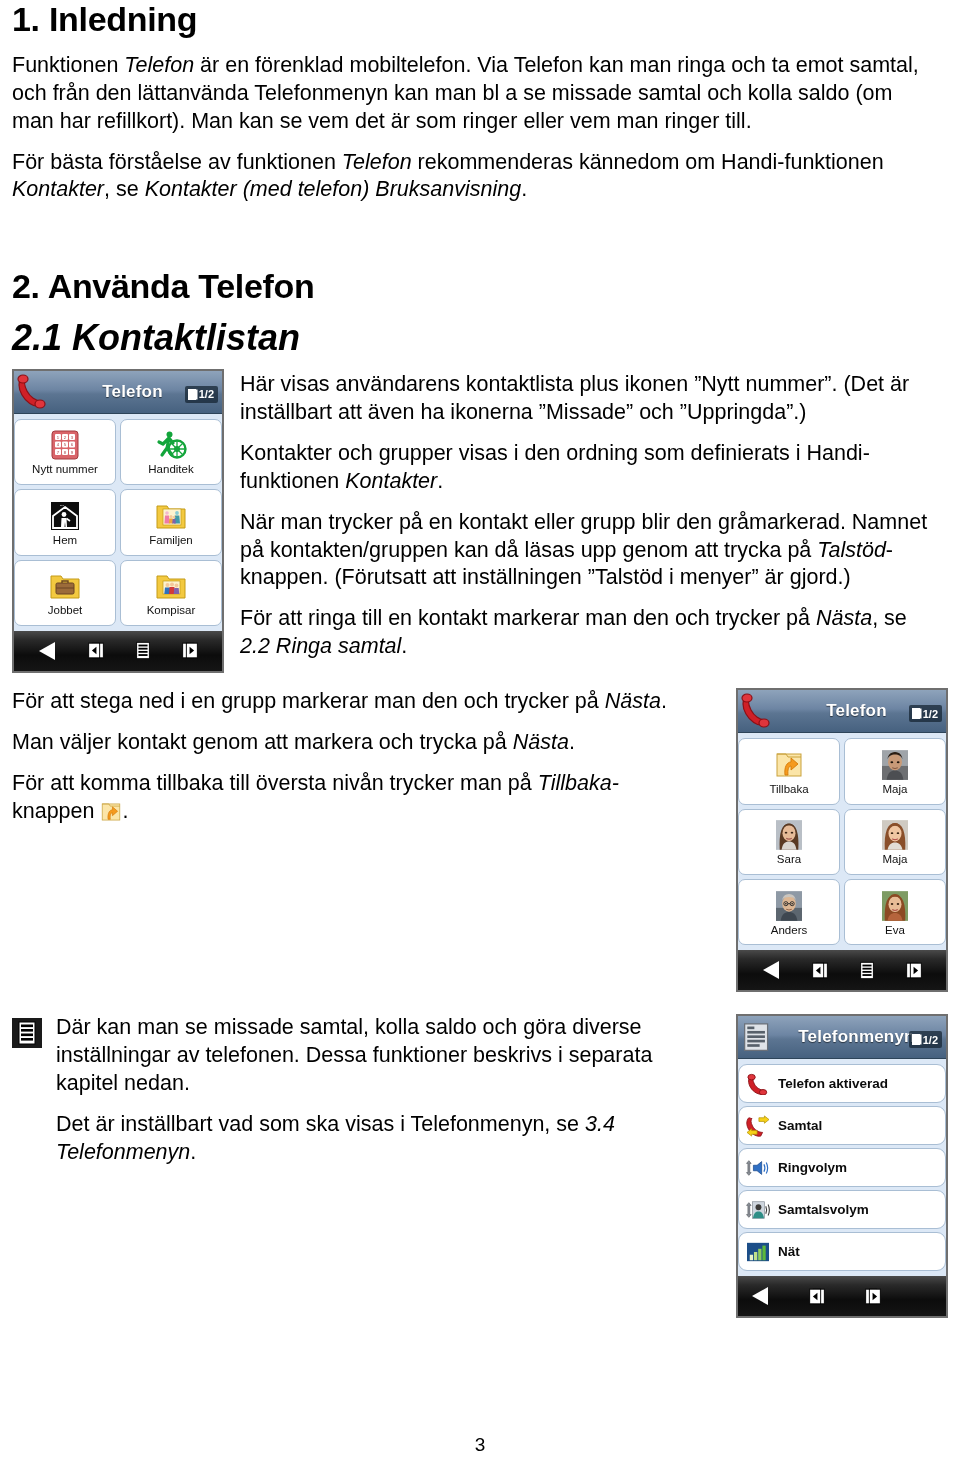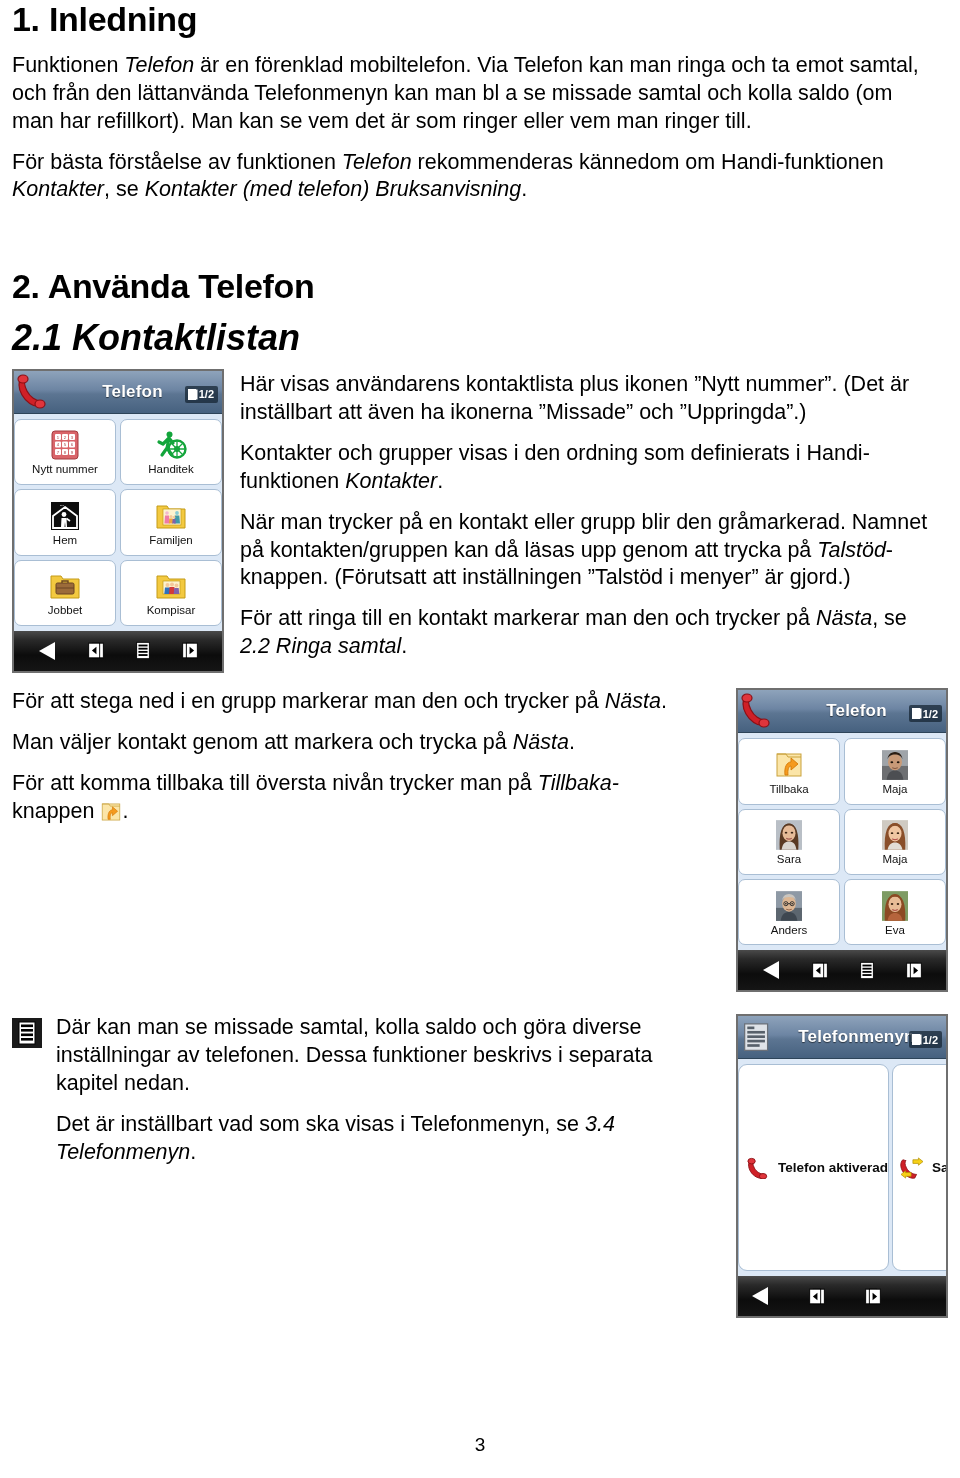--- a/index.html
+++ b/index.html
@@ -168,21 +168,21 @@
     color: #111;
     line-height: 1.05;
     text-align: center;
     white-space: nowrap;
   }
 
   
   .listrows {
     flex: 1 1 auto;
     display: flex;
-    flex-direction: row;
+    flex-direction: column;
     gap: 3px;
   }
   .lrow {
     flex: 1 1 0;
     background: #fff;
     border: 1px solid #a9bed4;
     border-radius: 9px;
     display: flex;
     align-items: center;
     gap: 6px;

